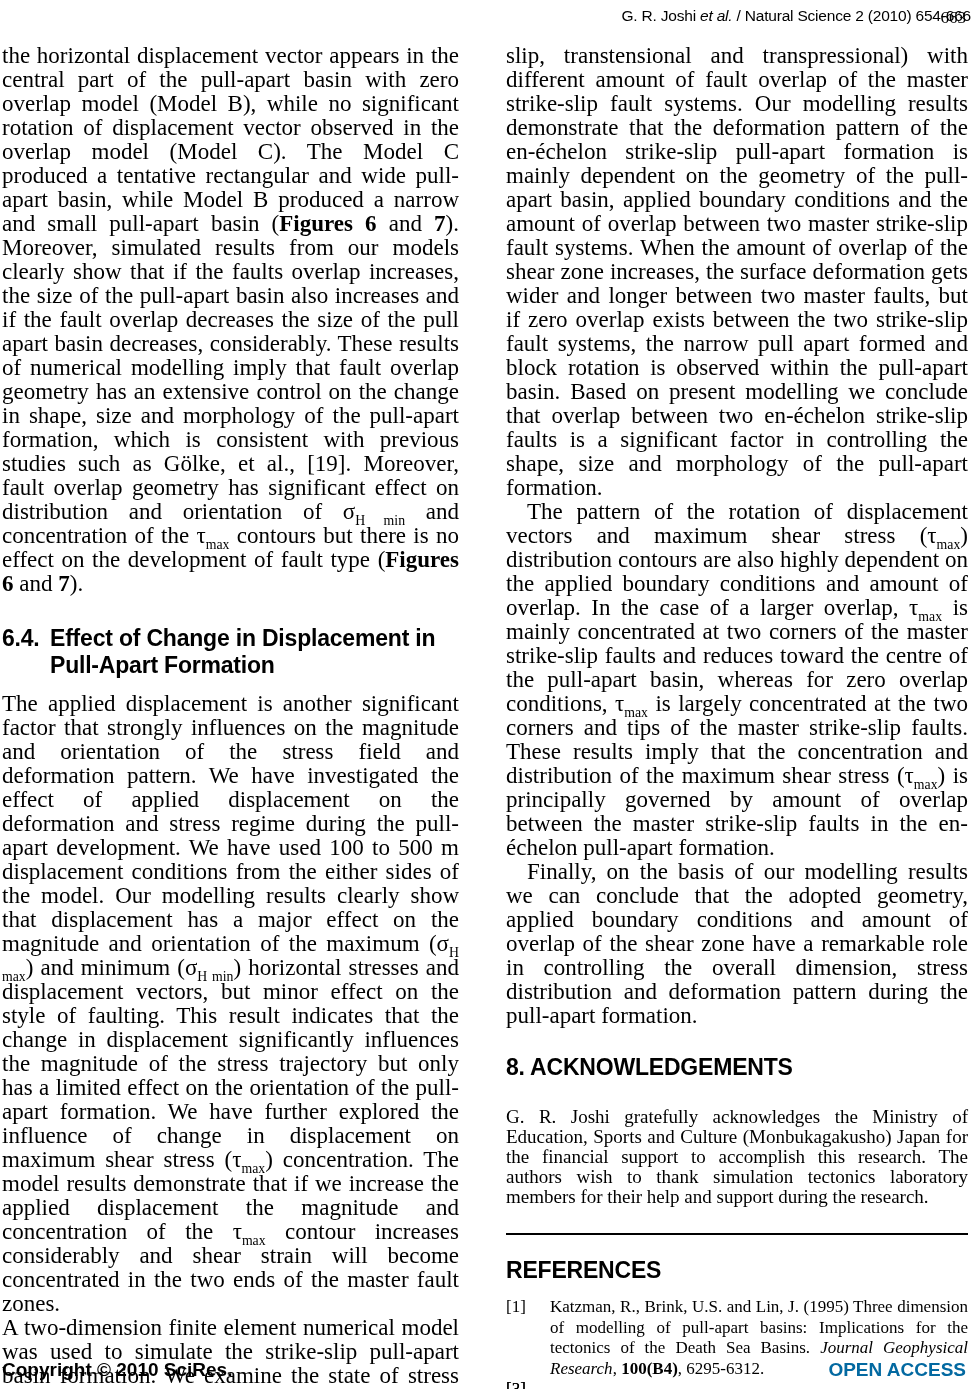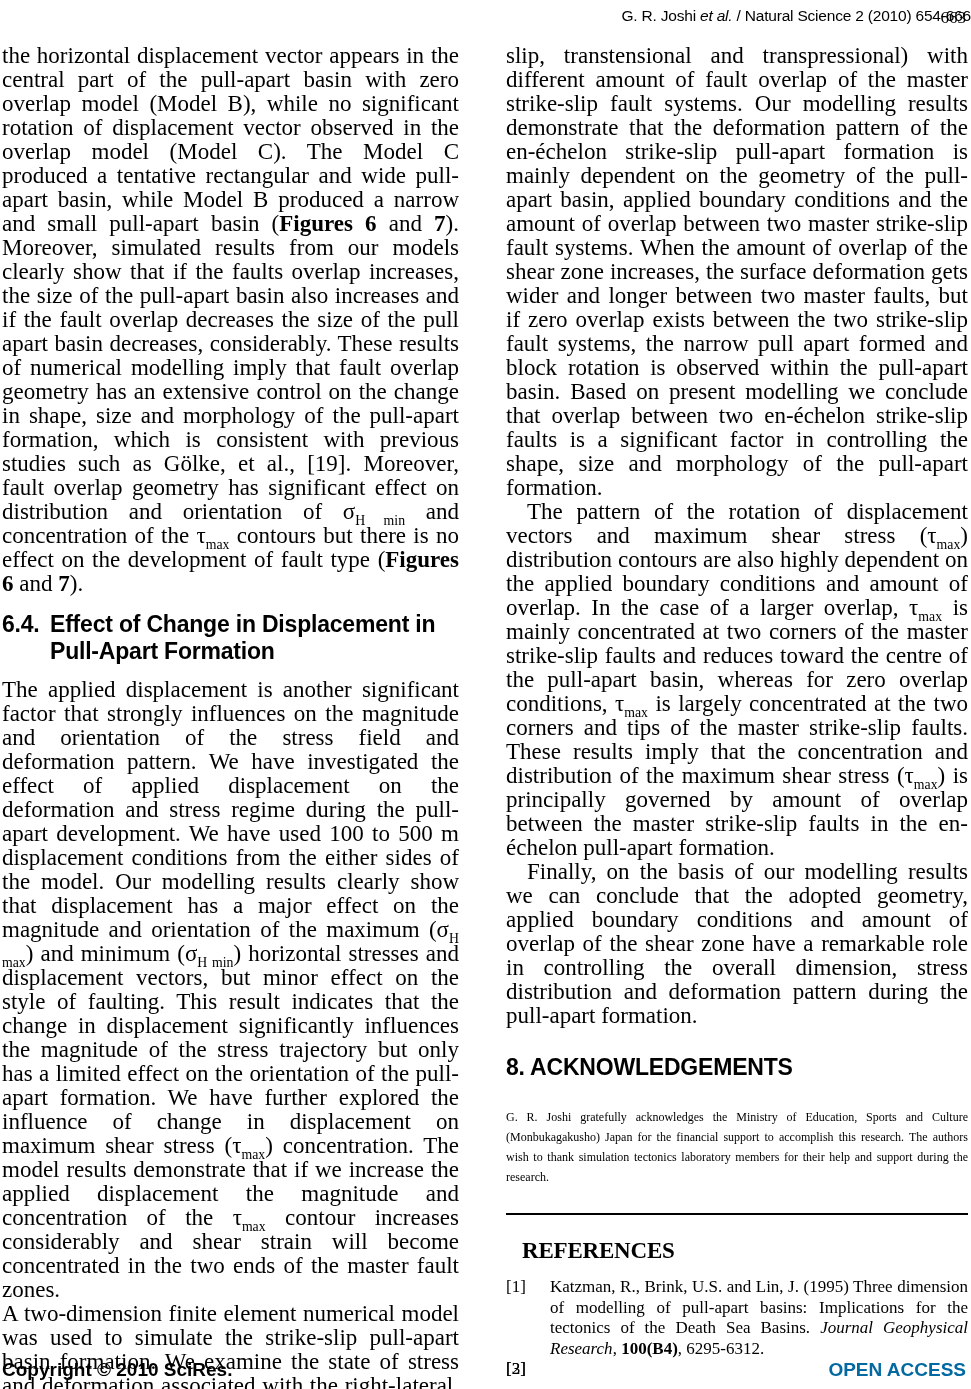--- a/index.html
+++ b/index.html
@@ -42,29 +42,29 @@
   
   .sec {
     font-family: "Liberation Sans", sans-serif;
     font-weight: bold;
     font-size: 23px;
     line-height: 27px;
     margin: 0;
     text-align: left;
     letter-spacing: -0.2px;
   }
-  .sec-64 { margin: 15px 0 13px 0; padding-left: 48px; text-indent: -48px; }
+  .sec-64 { margin: 29px 0 13px 0; padding-left: 48px; text-indent: -48px; }
   .sec-64 .sec-num { display: inline-block; width: 48px; text-indent: 0; }
   .sec-7  { margin: 25px 0 26px 0; }
   .sec-8  { margin: 26px 0 26px 0; }
-  .sec-refs { margin: 22px 0 13px 16px; font-family: Liberation Serif, serif; }
+  .sec-refs { margin: 22px 0 13px 0; }
   
   .ack {
     margin: 0;
-    font-size: 12px;
+    font-size: 19px;
     line-height: 20px;
     text-align: justify;
   }
   
   .refs-rule {
     border: none;
     border-top: 2px solid #000000;
     margin: 26px 0 0 0;
     width: 100%;
   }

